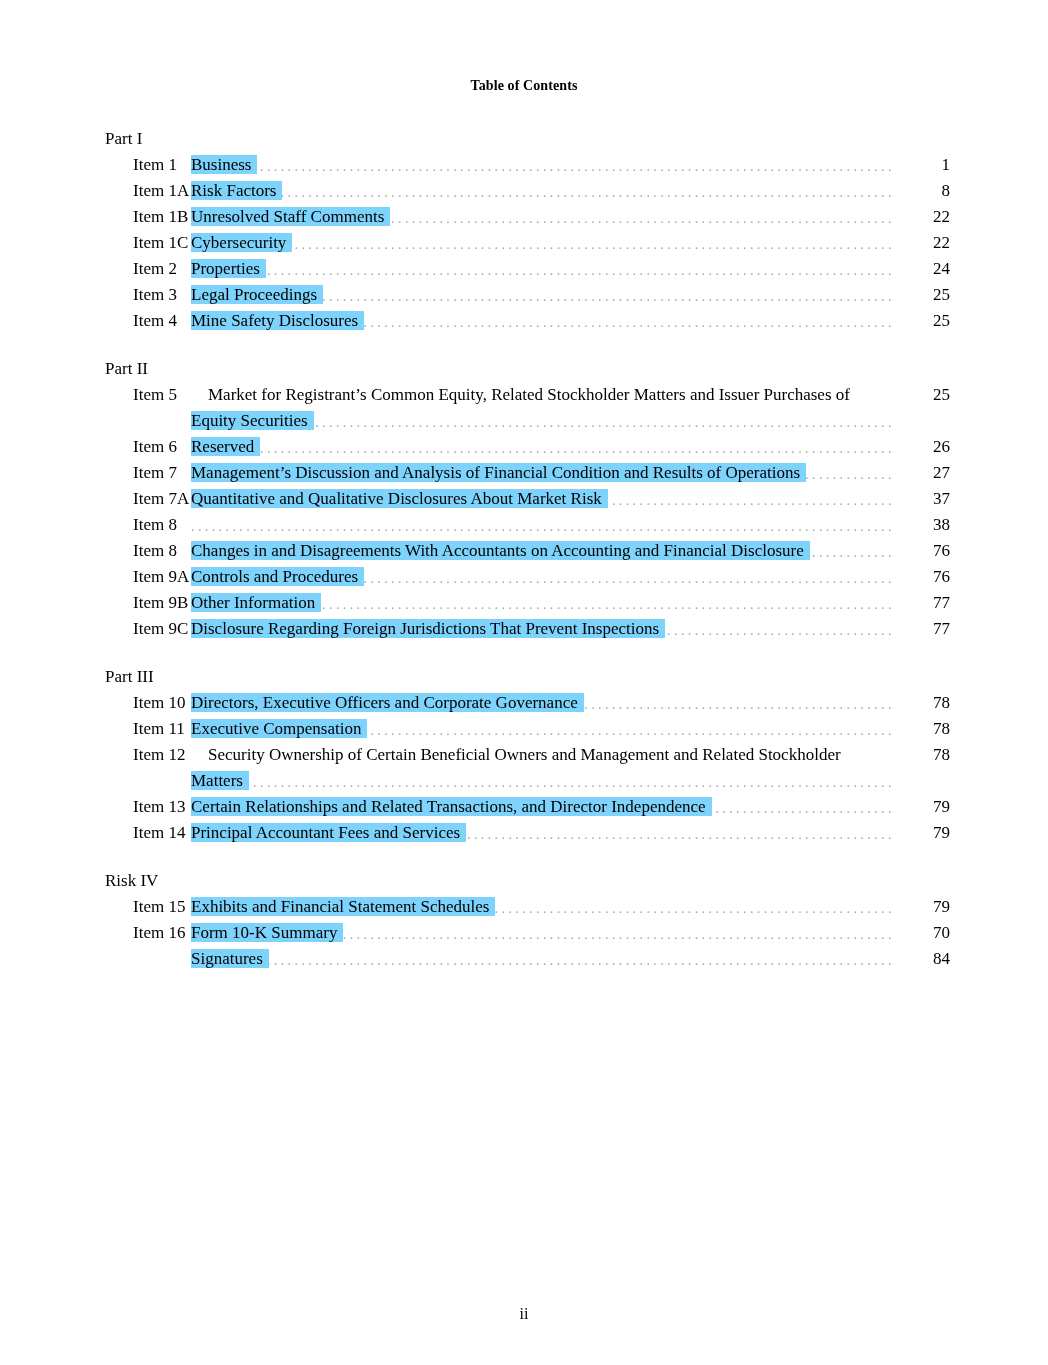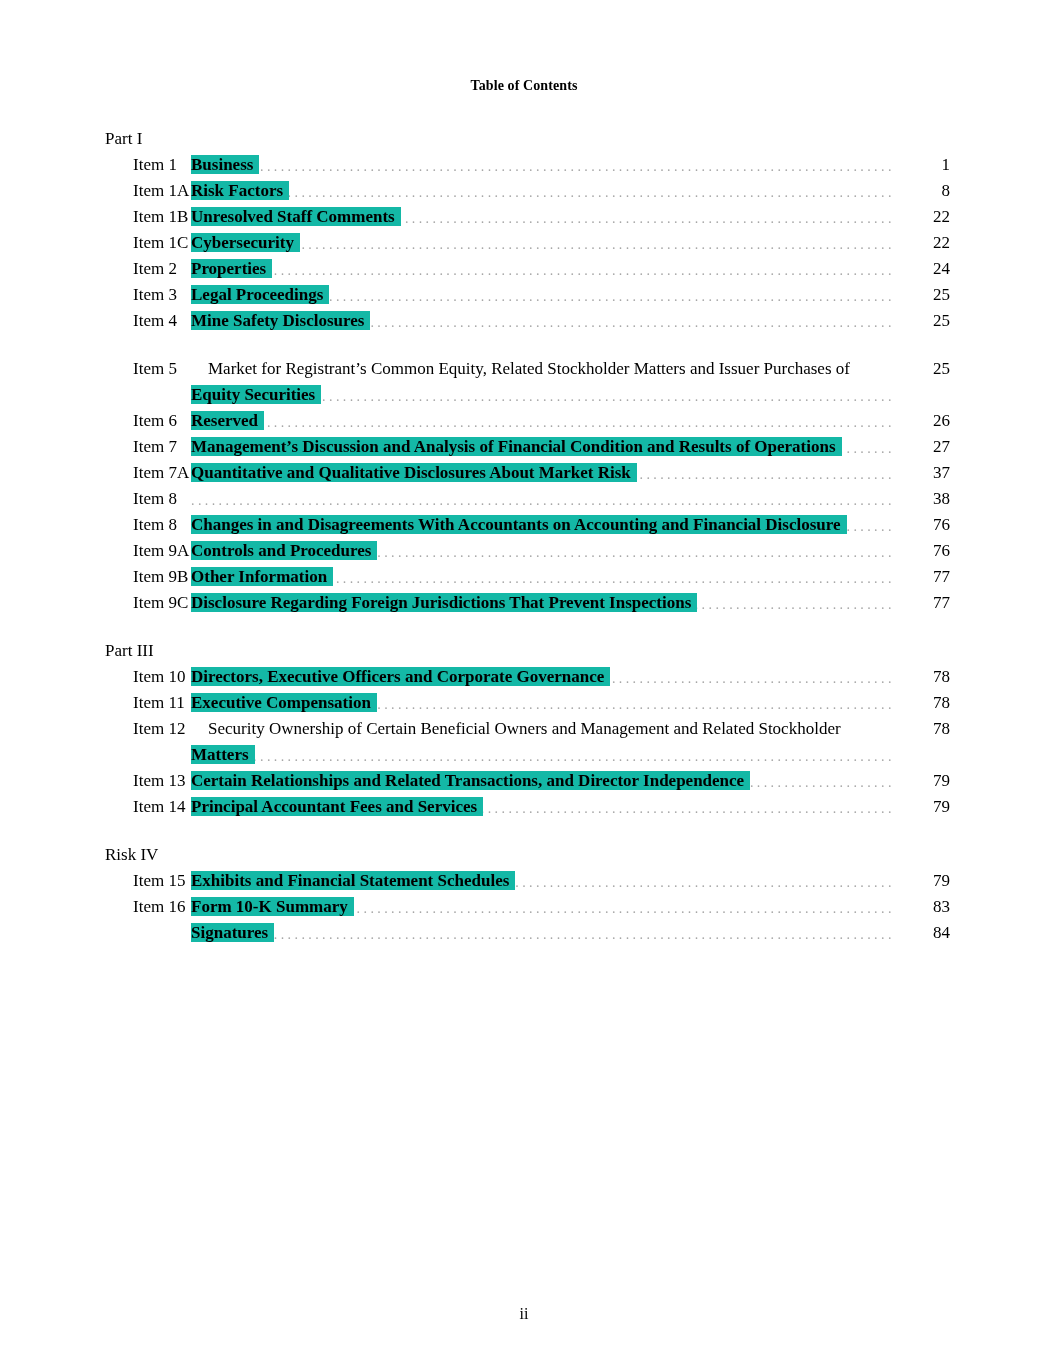--- a/index.html
+++ b/index.html
@@ -85,25 +85,24 @@
 
   .leader-line {
     position: relative;
     display: block;
     overflow: hidden;
     height: 26px;
     line-height: 26px;
   }
 
   .leader-line .lt {
-    background: #14b8a6;
+    background: #7dd3fc;
     position: relative;
     z-index: 2;
     padding-right: 6px;
-    font-weight: bold;
   }
 
   .leader-line .dots {
     position: absolute;
     left: 0;
     right: 0;
     bottom: 0;
     height: 26px;
     line-height: 30px;
     color: #a6a6a6;
@@ -215,20 +214,21 @@
             <div class="item-label">Item 4</div>
             <div class="row-main">
               <div class="leader-line"><span class="dots">........................................................................................................................................................................................................</span><span class="lt">Mine Safety Disclosures</span></div>
             </div>
             <div class="page-num">25</div>
           </div>
         </div>
       </div>
       <div class="part-gap"></div>
       <div class="part-block">
+        <div class="part-heading">Part II</div>
         <div class="rows">
           <div class="toc-row row-firstline">
             <div class="item-label">Item 5</div>
             <div class="row-main">
               <div class="plain-first">Market for Registrant’s Common Equity, Related Stockholder Matters and Issuer Purchases of</div>
             </div>
             <div class="page-num">25</div>
           </div>
           <div class="toc-row wrap-line">
             <div class="item-label"></div>
@@ -352,21 +352,21 @@
             <div class="row-main">
               <div class="leader-line"><span class="dots">........................................................................................................................................................................................................</span><span class="lt">Exhibits and Financial Statement Schedules</span></div>
             </div>
             <div class="page-num">79</div>
           </div>
           <div class="toc-row row-firstline">
             <div class="item-label">Item 16</div>
             <div class="row-main">
               <div class="leader-line"><span class="dots">........................................................................................................................................................................................................</span><span class="lt">Form 10-K Summary</span></div>
             </div>
-            <div class="page-num">83</div>
+            <div class="page-num">70</div>
           </div>
           <div class="toc-row row-firstline">
             <div class="item-label"></div>
             <div class="row-main">
               <div class="leader-line"><span class="dots">........................................................................................................................................................................................................</span><span class="lt">Signatures</span></div>
             </div>
             <div class="page-num">84</div>
           </div>
         </div>
       </div>

